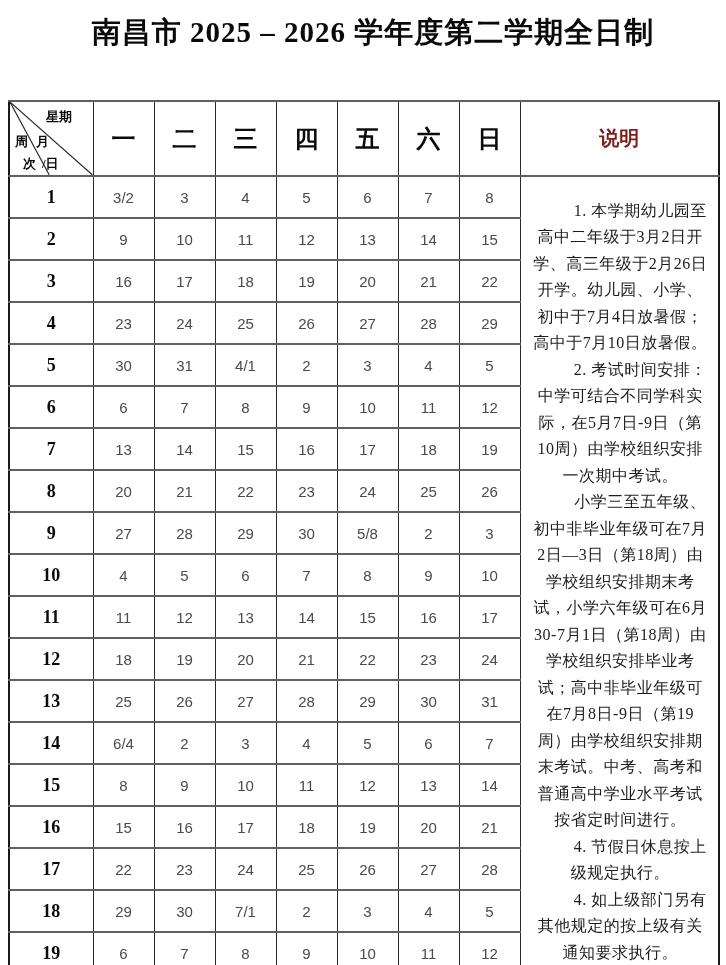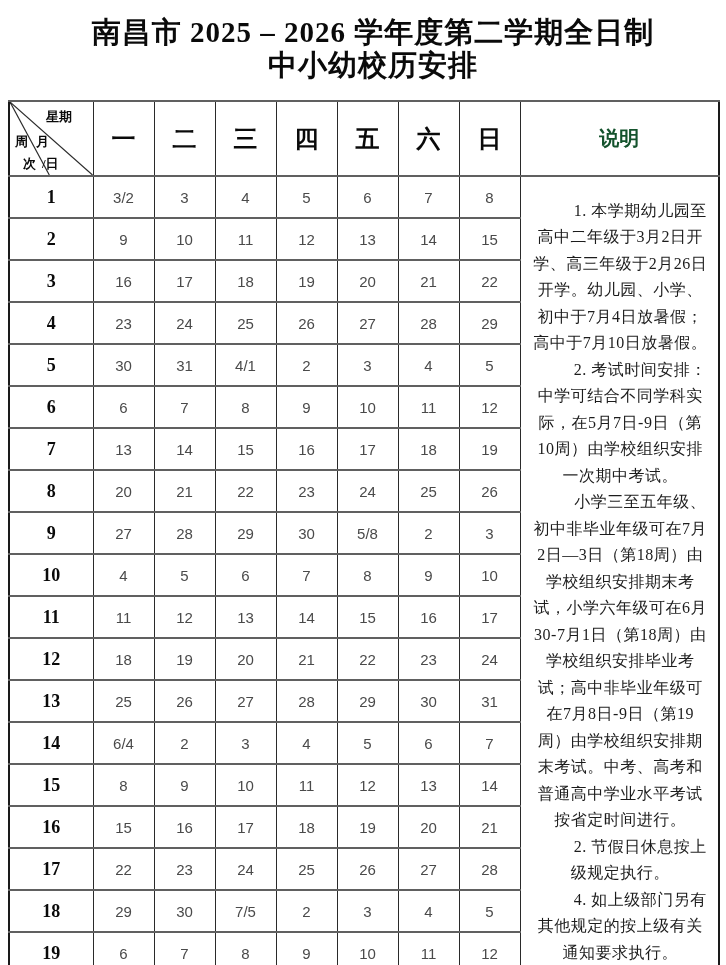--- a/index.html
+++ b/index.html
@@ -39,21 +39,21 @@
     border-bottom: 2px solid #606060;
     text-align: center;
     vertical-align: middle;
     overflow: hidden;
   }
   col.c-week  { width: 84px; }
   col.c-day   { width: 61px; }
   col.c-notes { width: 199px; }
   tr.hdr th { height: 75px; font-weight: bold; }
   th.dayhdr { font-size: 24px; letter-spacing: 0; color: #0a0a0a; }
-  th.noteshdr { font-size: 20px; color: #14532d; }
+  th.noteshdr { font-size: 20px; color: #7f1d1d; }
   
   th.corner { position: relative; padding: 0; }
   th.corner svg { position: absolute; left: 0; top: 0; width: 100%; height: 100%; display: block; }
   th.corner .lab {
     position: absolute;
     font-size: 13px;
     font-weight: bold;
     line-height: 13px;
     color: #0a0a0a;
   }
@@ -86,21 +86,20 @@
   }
   td.notes p { text-indent: 2.5em; margin: 0; }
 </style>
 </head>
 <body>
 
 <div class="page">
 
   <h1 class="title">
     <span>南昌市 2025 – 2026 学年度第二学期全日制</span><br>
-    <span>中小幼校历安排</span>
   </h1>
 
   <table class="cal">
     <colgroup>
       <col class="c-week">
       <col class="c-day">
         <col class="c-day">
         <col class="c-day">
         <col class="c-day">
       <col class="c-day">
@@ -139,21 +138,21 @@
           <td class="day">3</td>
           <td class="day">4</td>
           <td class="day">5</td>
           <td class="day">6</td>
           <td class="day">7</td>
           <td class="day">8</td>
           <td class="notes" rowspan="19">
             <p>1. 本学期幼儿园至高中二年级于3月2日开学、高三年级于2月26日开学。幼儿园、小学、初中于7月4日放暑假；高中于7月10日放暑假。</p>
             <p>2. 考试时间安排：中学可结合不同学科实际，在5月7日-9日（第10周）由学校组织安排一次期中考试。</p>
             <p>小学三至五年级、初中非毕业年级可在7月2日—3日（第18周）由学校组织安排期末考试，小学六年级可在6月30-7月1日（第18周）由学校组织安排毕业考试；高中非毕业年级可在7月8日-9日（第19周）由学校组织安排期末考试。中考、高考和普通高中学业水平考试按省定时间进行。</p>
-            <p>2. 节假日休息按上级规定执行。</p>
+            <p>4. 节假日休息按上级规定执行。</p>
             <p>4. 如上级部门另有其他规定的按上级有关通知要求执行。</p>
           </td>
         </tr>
         <tr>
           <td class="wk">2</td>
           <td class="day">9</td>
           <td class="day">10</td>
           <td class="day">11</td>
           <td class="day">12</td>
           <td class="day">13</td>
@@ -307,21 +306,21 @@
           <td class="day">24</td>
           <td class="day">25</td>
           <td class="day">26</td>
           <td class="day">27</td>
           <td class="day">28</td>
         </tr>
         <tr>
           <td class="wk">18</td>
           <td class="day">29</td>
           <td class="day">30</td>
-          <td class="day">7/5</td>
+          <td class="day">7/1</td>
           <td class="day">2</td>
           <td class="day">3</td>
           <td class="day">4</td>
           <td class="day">5</td>
         </tr>
         <tr>
           <td class="wk">19</td>
           <td class="day">6</td>
           <td class="day">7</td>
           <td class="day">8</td>

